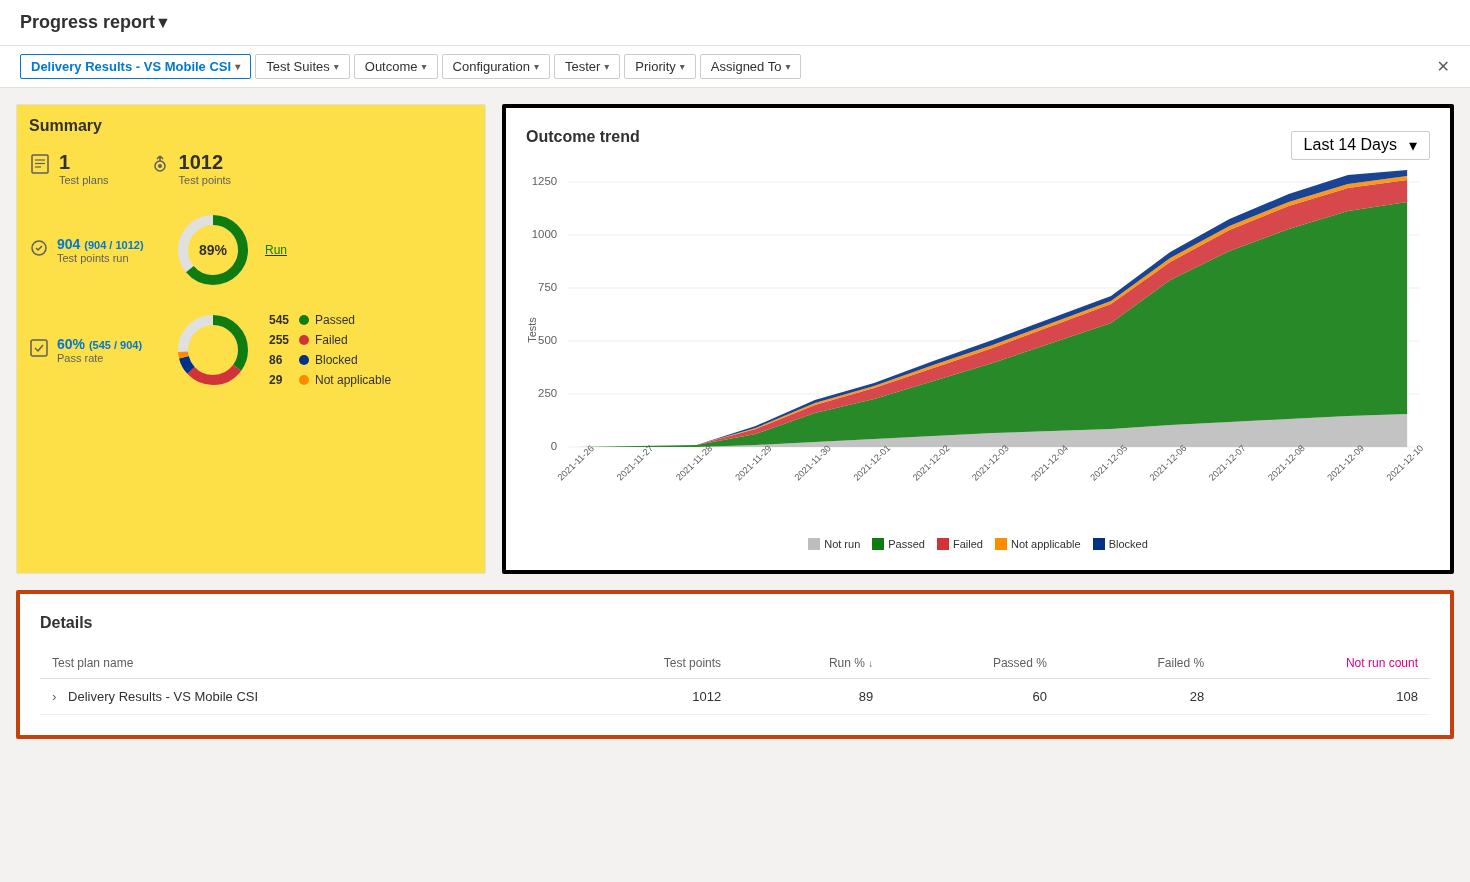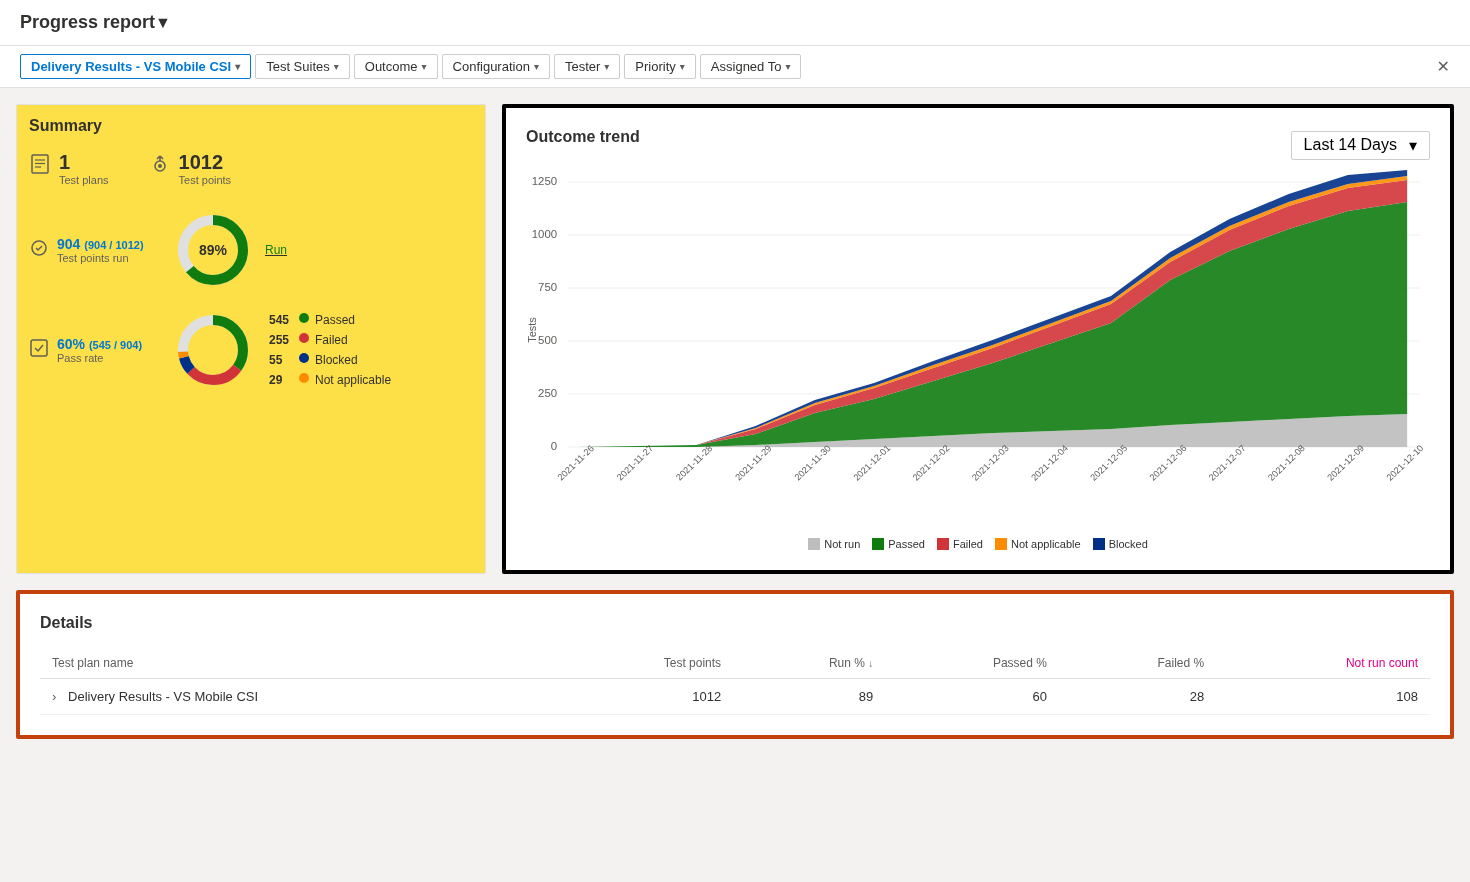--- a/index.html
+++ b/index.html
@@ -106,21 +106,21 @@
       top: 50%; left: 50%;
       transform: translate(-50%, -50%);
       font-size: 14px;
       font-weight: 600;
       color: #323130;
     }
     .run-label { color: #107c10; font-size: 12px; margin-left: 4px; align-self: center; }
     
     
     .legend-items { display: flex; flex-direction: column; gap: 6px; }
-    .legend-item { display: flex; gap: 6px; font-size: 12px; }
+    .legend-item { display: flex; align-items: center; gap: 6px; font-size: 12px; }
     .legend-dot { width: 10px; height: 10px; border-radius: 50%; flex-shrink: 0; }
     .legend-num { font-weight: 600; min-width: 24px; }
     
     
     .chart-header {
       display: flex;
       justify-content: space-between;
       align-items: center;
       margin-bottom: 8px;
     }
@@ -333,21 +333,21 @@
               <span class="legend-num">545</span>
               <span class="legend-dot" style="background:#107c10;"></span>
               <span>Passed</span>
             </div>
             <div class="legend-item">
               <span class="legend-num">255</span>
               <span class="legend-dot" style="background:#d13438;"></span>
               <span>Failed</span>
             </div>
             <div class="legend-item">
-              <span class="legend-num">55</span>
+              <span class="legend-num">86</span>
               <span class="legend-dot" style="background:#003087;"></span>
               <span>Blocked</span>
             </div>
             <div class="legend-item">
               <span class="legend-num">29</span>
               <span class="legend-dot" style="background:#ff8c00;"></span>
               <span>Not applicable</span>
             </div>
           </div>
         </div>

